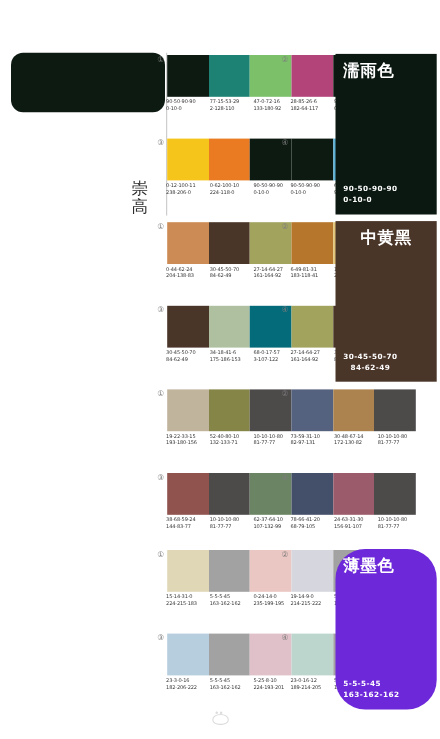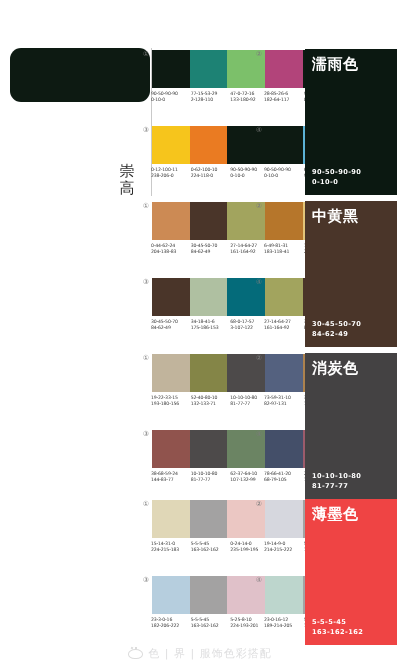--- a/index.html
+++ b/index.html
@@ -339,21 +339,21 @@
               <div style="background: rgb(74, 53, 41);"></div>
               <div style="background: rgb(182, 126, 139);"></div>
             </div>
             <div class="code-row">
               <div class="code-cell"><span class="l1">27-14-64-27</span><span class="l2">161-164-92</span></div>
               <div class="code-cell"><span class="l1">30-45-50-70</span><span class="l2">84-62-49</span></div>
               <div class="code-cell"><span class="l1">10-48-18-28</span><span class="l2">182-126-139</span></div>
             </div>
           </div>
         </div>
-        <div class="feature" style="background: rgb(74, 53, 41);">
+        <div class="feature" style="background: rgb(74, 53, 41); text-align: center;">
           <div class="feature-title">中黄黑</div>
           <div class="feature-codes">
             <div>30-45-50-70</div>
             <div>84-62-49</div>
           </div>
         </div>
       </div>
     </div>
   <div class="section" id="sec2">
       <div class="sec-inner">
@@ -406,27 +406,20 @@
               <div style="background: rgb(156, 91, 107);"></div>
               <div style="background: rgb(77, 74, 74);"></div>
             </div>
             <div class="code-row">
               <div class="code-cell"><span class="l1">78-66-41-20</span><span class="l2">68-79-105</span></div>
               <div class="code-cell"><span class="l1">24-63-31-30</span><span class="l2">156-91-107</span></div>
               <div class="code-cell"><span class="l1">10-10-10-80</span><span class="l2">81-77-77</span></div>
             </div>
           </div>
         </div>
-        <div class="feature" style="background: rgb(68, 66, 67);">
-          <div class="feature-title">消炭色</div>
-          <div class="feature-codes">
-            <div>10-10-10-80</div>
-            <div>81-77-77</div>
-          </div>
-        </div>
       </div>
     </div>
   <div class="section" id="sec3">
       <div class="sec-inner">
         <div class="grid">
           <div class="combo r1">
             <div class="combo-num">①</div>
             <div class="swatch-row">
               <div style="background: rgb(224, 215, 183);"></div>
               <div style="background: rgb(163, 162, 162);"></div>
@@ -473,32 +466,31 @@
               <div style="background: rgb(163, 162, 162);"></div>
               <div style="background: rgb(207, 216, 175);"></div>
             </div>
             <div class="code-row">
               <div class="code-cell"><span class="l1">23-0-16-12</span><span class="l2">189-214-205</span></div>
               <div class="code-cell"><span class="l1">5-5-5-45</span><span class="l2">163-162-162</span></div>
               <div class="code-cell"><span class="l1">23-9-37-0</span><span class="l2">207-216-175</span></div>
             </div>
           </div>
         </div>
-        <div class="feature" style="background: #ef4444;">
+        <div class="feature" style="background: #6d28d9; border-radius: 27px;">
           <div class="feature-title">薄墨色</div>
           <div class="feature-codes">
             <div>5-5-5-45</div>
             <div>163-162-162</div>
           </div>
         </div>
       </div>
     </div>
 
   <div id="footer">
     <span class="footer-logo">
       <span class="bubble"></span>
         <span class="eye"></span>
         <span class="eye2"></span>
     </span>
-    <span class="footer-text">色 | 界 | 服饰色彩搭配</span>
   </div>
 
 </div>
 
 </body></html>

